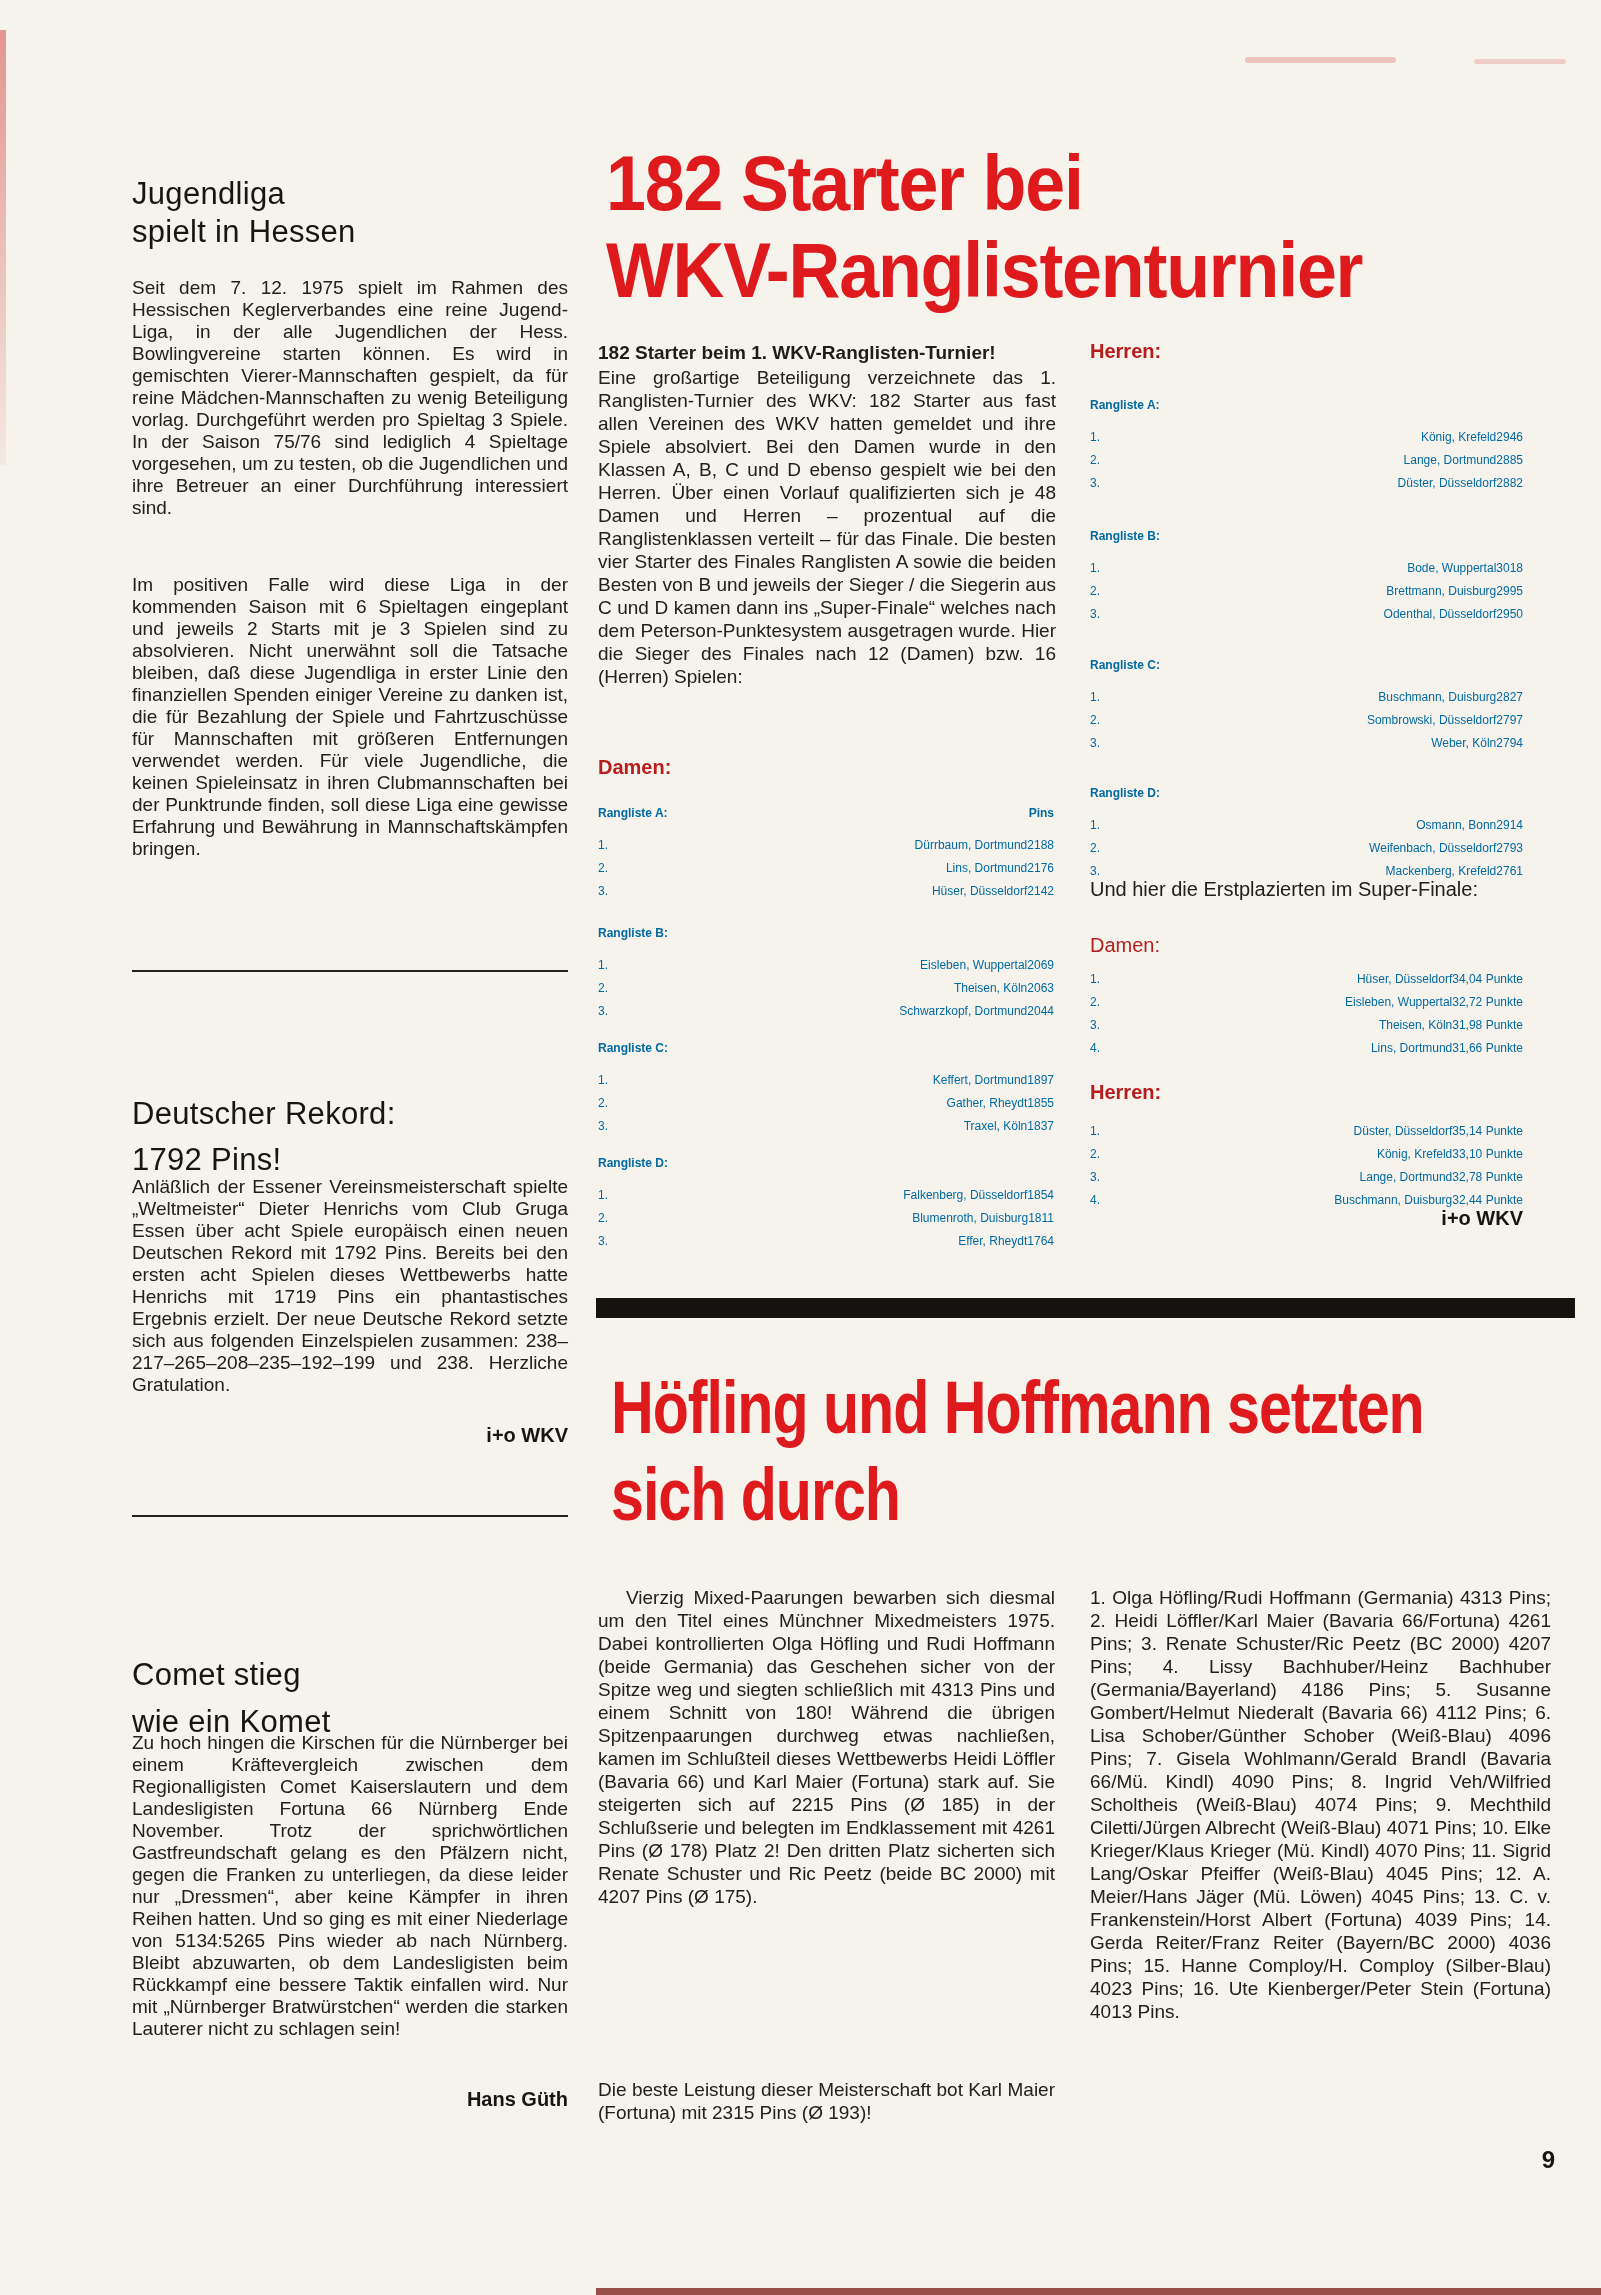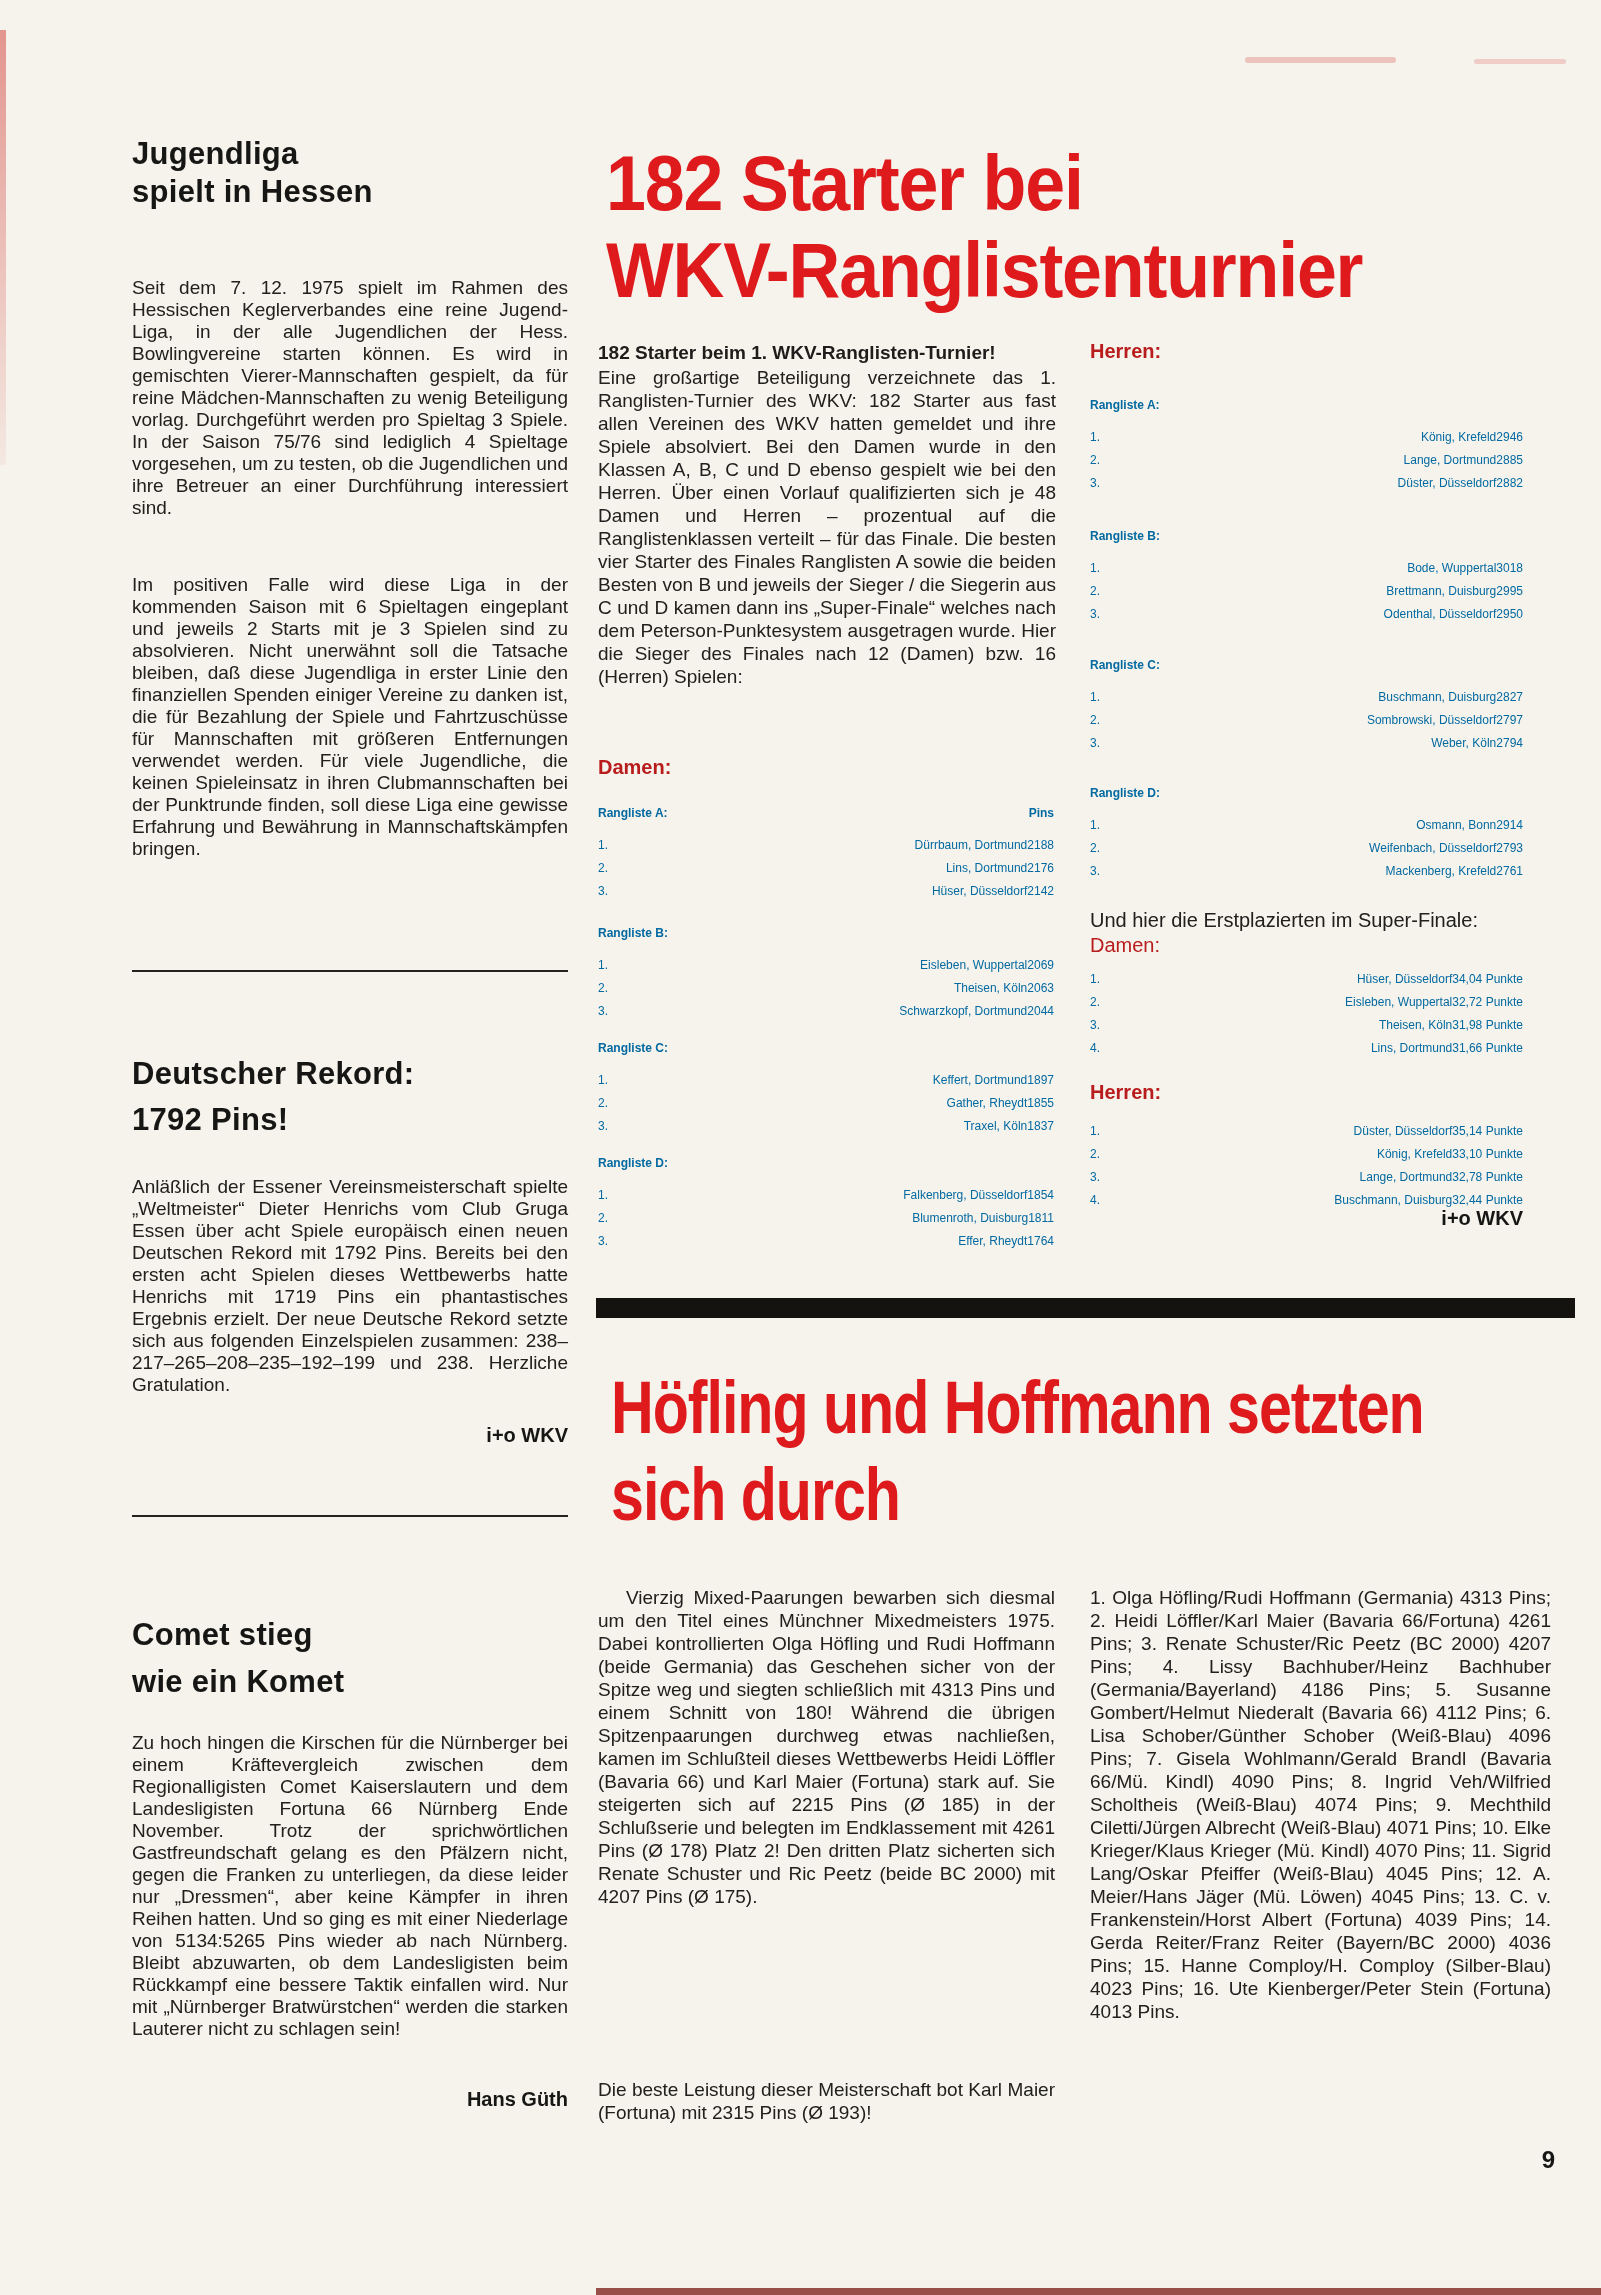--- a/index.html
+++ b/index.html
@@ -6,21 +6,21 @@
   .page{
     position:relative;
     width:1602px;height:2295px;
     background:#f5f3ec;
     font-family:"Liberation Sans", sans-serif;
     color:#1e1d1b;
     overflow:hidden;
   }
   .abs{position:absolute;}
   
-  .h-black{font-weight:700;font-size:31px;line-height:38px;letter-spacing:0.3px;color:#161614;}
+  .h-black{font-weight:400;font-size:31px;line-height:38px;letter-spacing:0.3px;color:#161614;margin-top:40px;}
   .h-black.rk{line-height:46px;}
   .h-black.cm{line-height:47px;}
   
   .body-text{font-size:19px;line-height:22px;text-align:justify;color:#21201d;}
   .body-text.mid{line-height:23px;}
   .indent{text-indent:28px;}
   .byline{font-weight:700;font-size:20px;text-align:right;color:#161614;}
   
   .red-head{
     font-weight:700;color:#de1a1d;white-space:nowrap;
@@ -259,21 +259,21 @@
         <span class="nm">Weifenbach, Düsseldorf</span>
         <span class="val">2793</span>
       </div>
     <div class="row">
         <span class="rank">3.</span>
         <span class="nm">Mackenberg, Krefeld</span>
         <span class="val">2761</span>
       </div>
   </div>
 
-  <div class="abs sf-intro" style="left:1090px;top:877px;width:454px;margin-top:31px;">Und hier die Erstplazierten im Super-Finale:</div>
+  <div class="abs sf-intro" style="left:1090px;top:877px;width:454px;">Und hier die Erstplazierten im Super-Finale:</div>
 
   <div class="abs sec-label plain" style="left:1090px;top:933px;">Damen:</div>
   <div class="abs list" style="left:1090px;top:968px;width:433px;">
     <div class="row">
         <span class="rank">1.</span>
         <span class="nm">Hüser, Düsseldorf</span>
         <span class="val">34,04 Punkte</span>
       </div>
     <div class="row">
         <span class="rank">2.</span>

